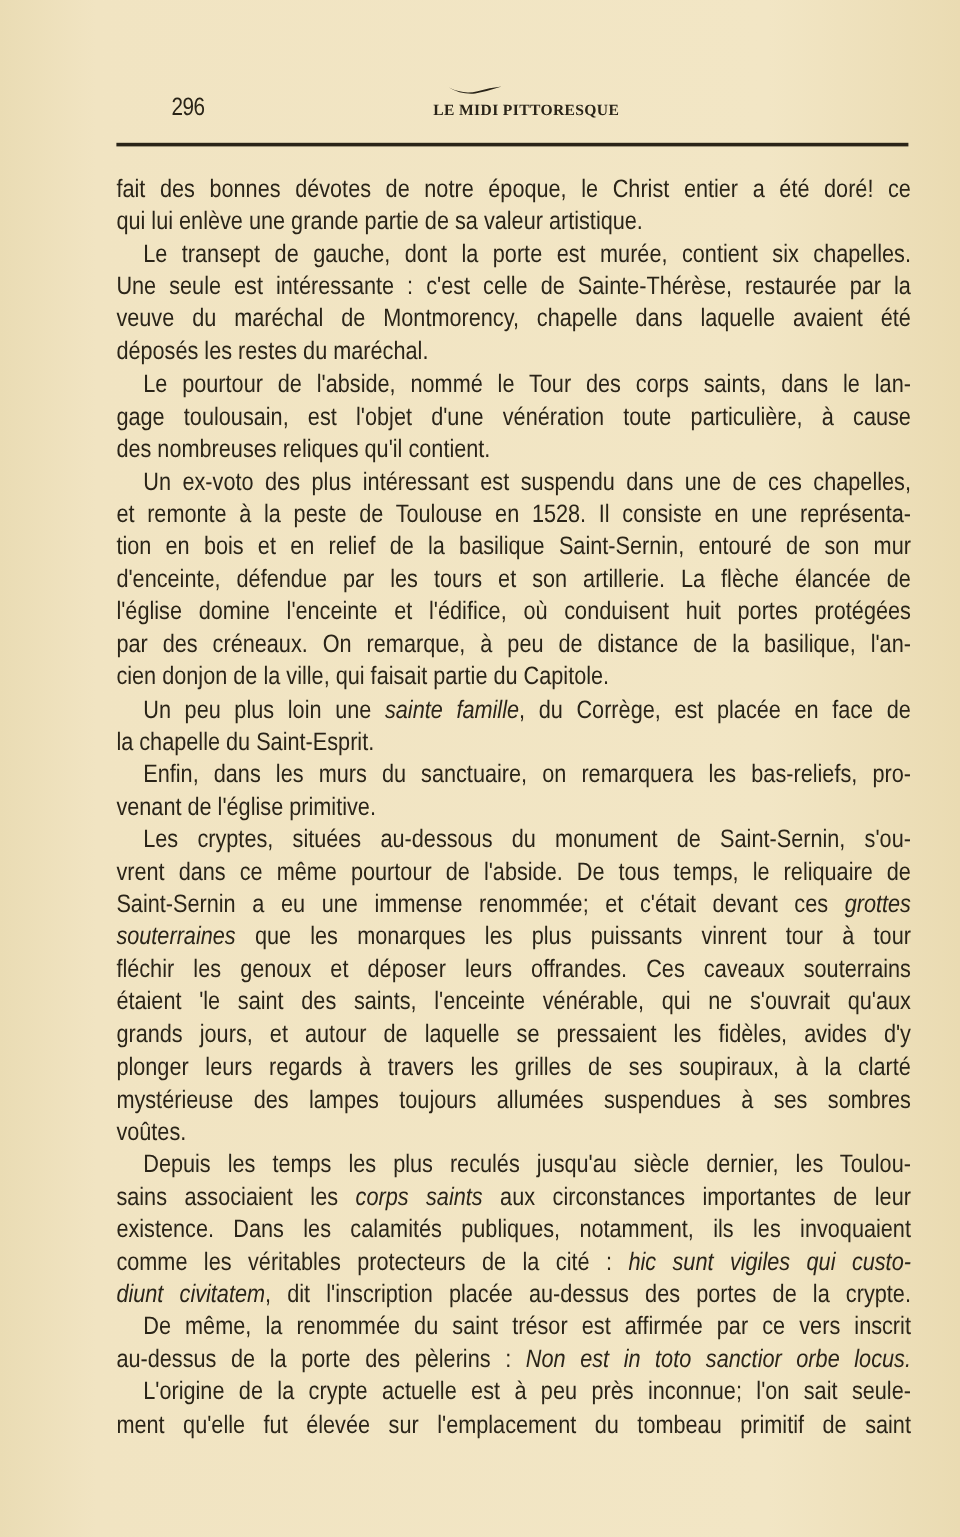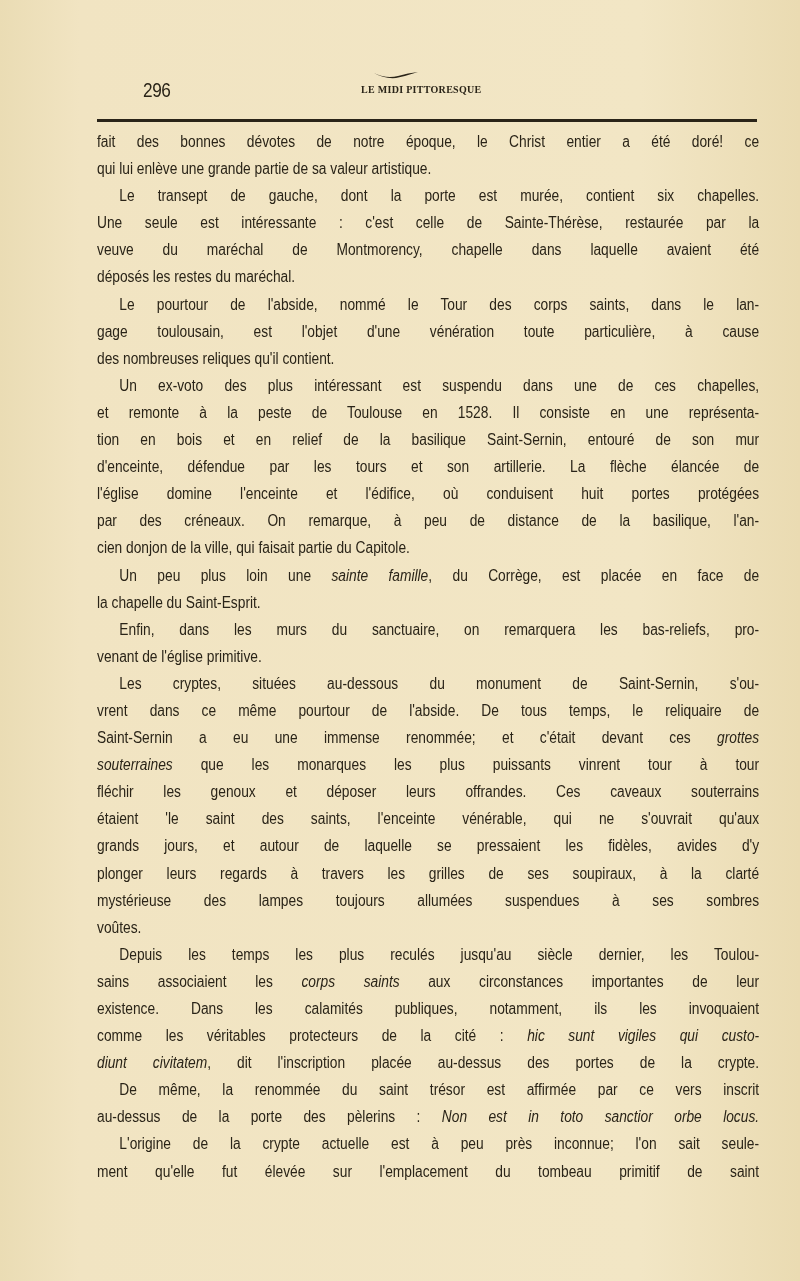--- a/index.html
+++ b/index.html
@@ -22,29 +22,29 @@
   }
   .page-number {
     position:absolute; left:0; top:0;
     font-family:"Liberation Sans", sans-serif;
     font-size:21px; font-weight:normal; letter-spacing:-0.5px;
     transform:scaleX(0.82); transform-origin:left;
   }
   .running-title {
     position:absolute; left:218px; top:6px;
     font-family:"Liberation Serif", serif;
-    font-size:10px; font-weight:bold; letter-spacing:0.3px;
+    font-size:13px; font-weight:bold; letter-spacing:0.3px;
   }
   .rule {
     position:absolute; left:97px; top:119px; width:660px; height:3px;
     background:#2a2418;
   }
   .body-text {
-    position:absolute; left:97px; top:128px; width:662px;
-    font-size:16px; line-height:27.1px;
+    position:absolute; left:97px; top:144px; width:662px;
+    font-size:21px; line-height:27.1px;
   }
   .line {
     display:block; white-space:nowrap;
     text-align:justify; text-align-last:justify;
     transform:scaleX(0.86); transform-origin:left;
     width:116.3%;
     height:27.1px;
   }
   .line.last { text-align-last:left; }
   .line.indent { padding-left:26px; box-sizing:border-box; }

